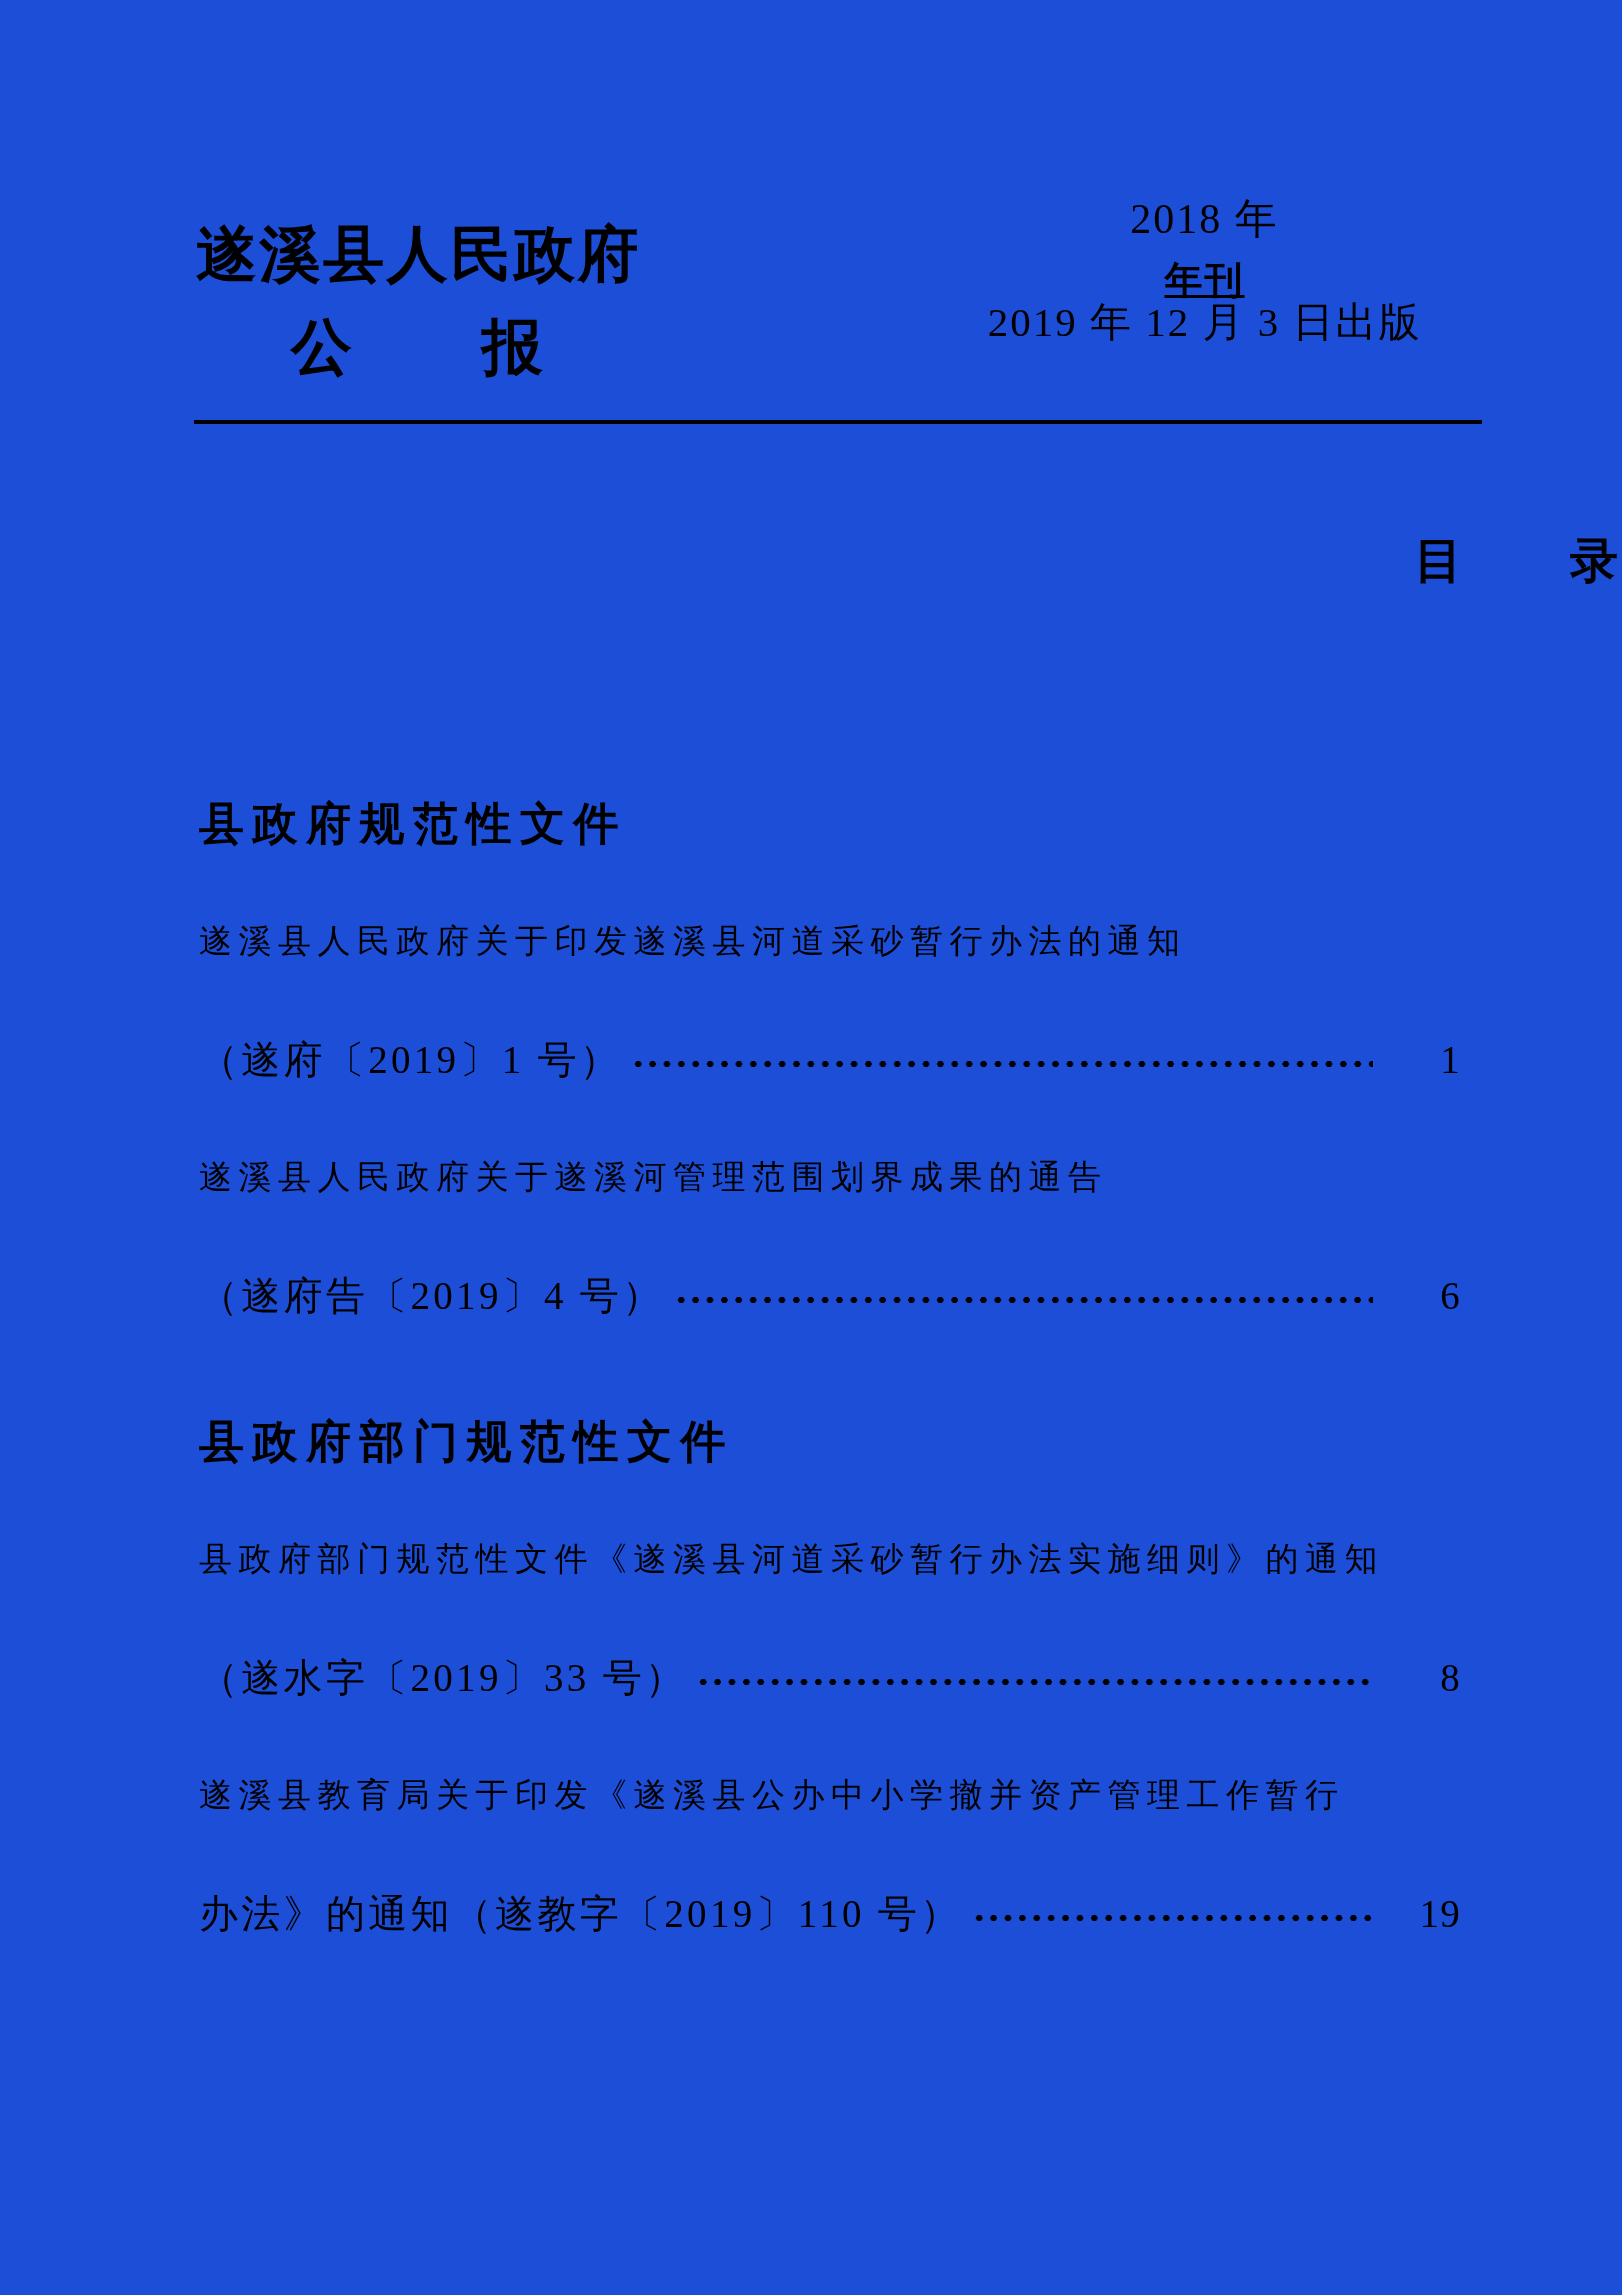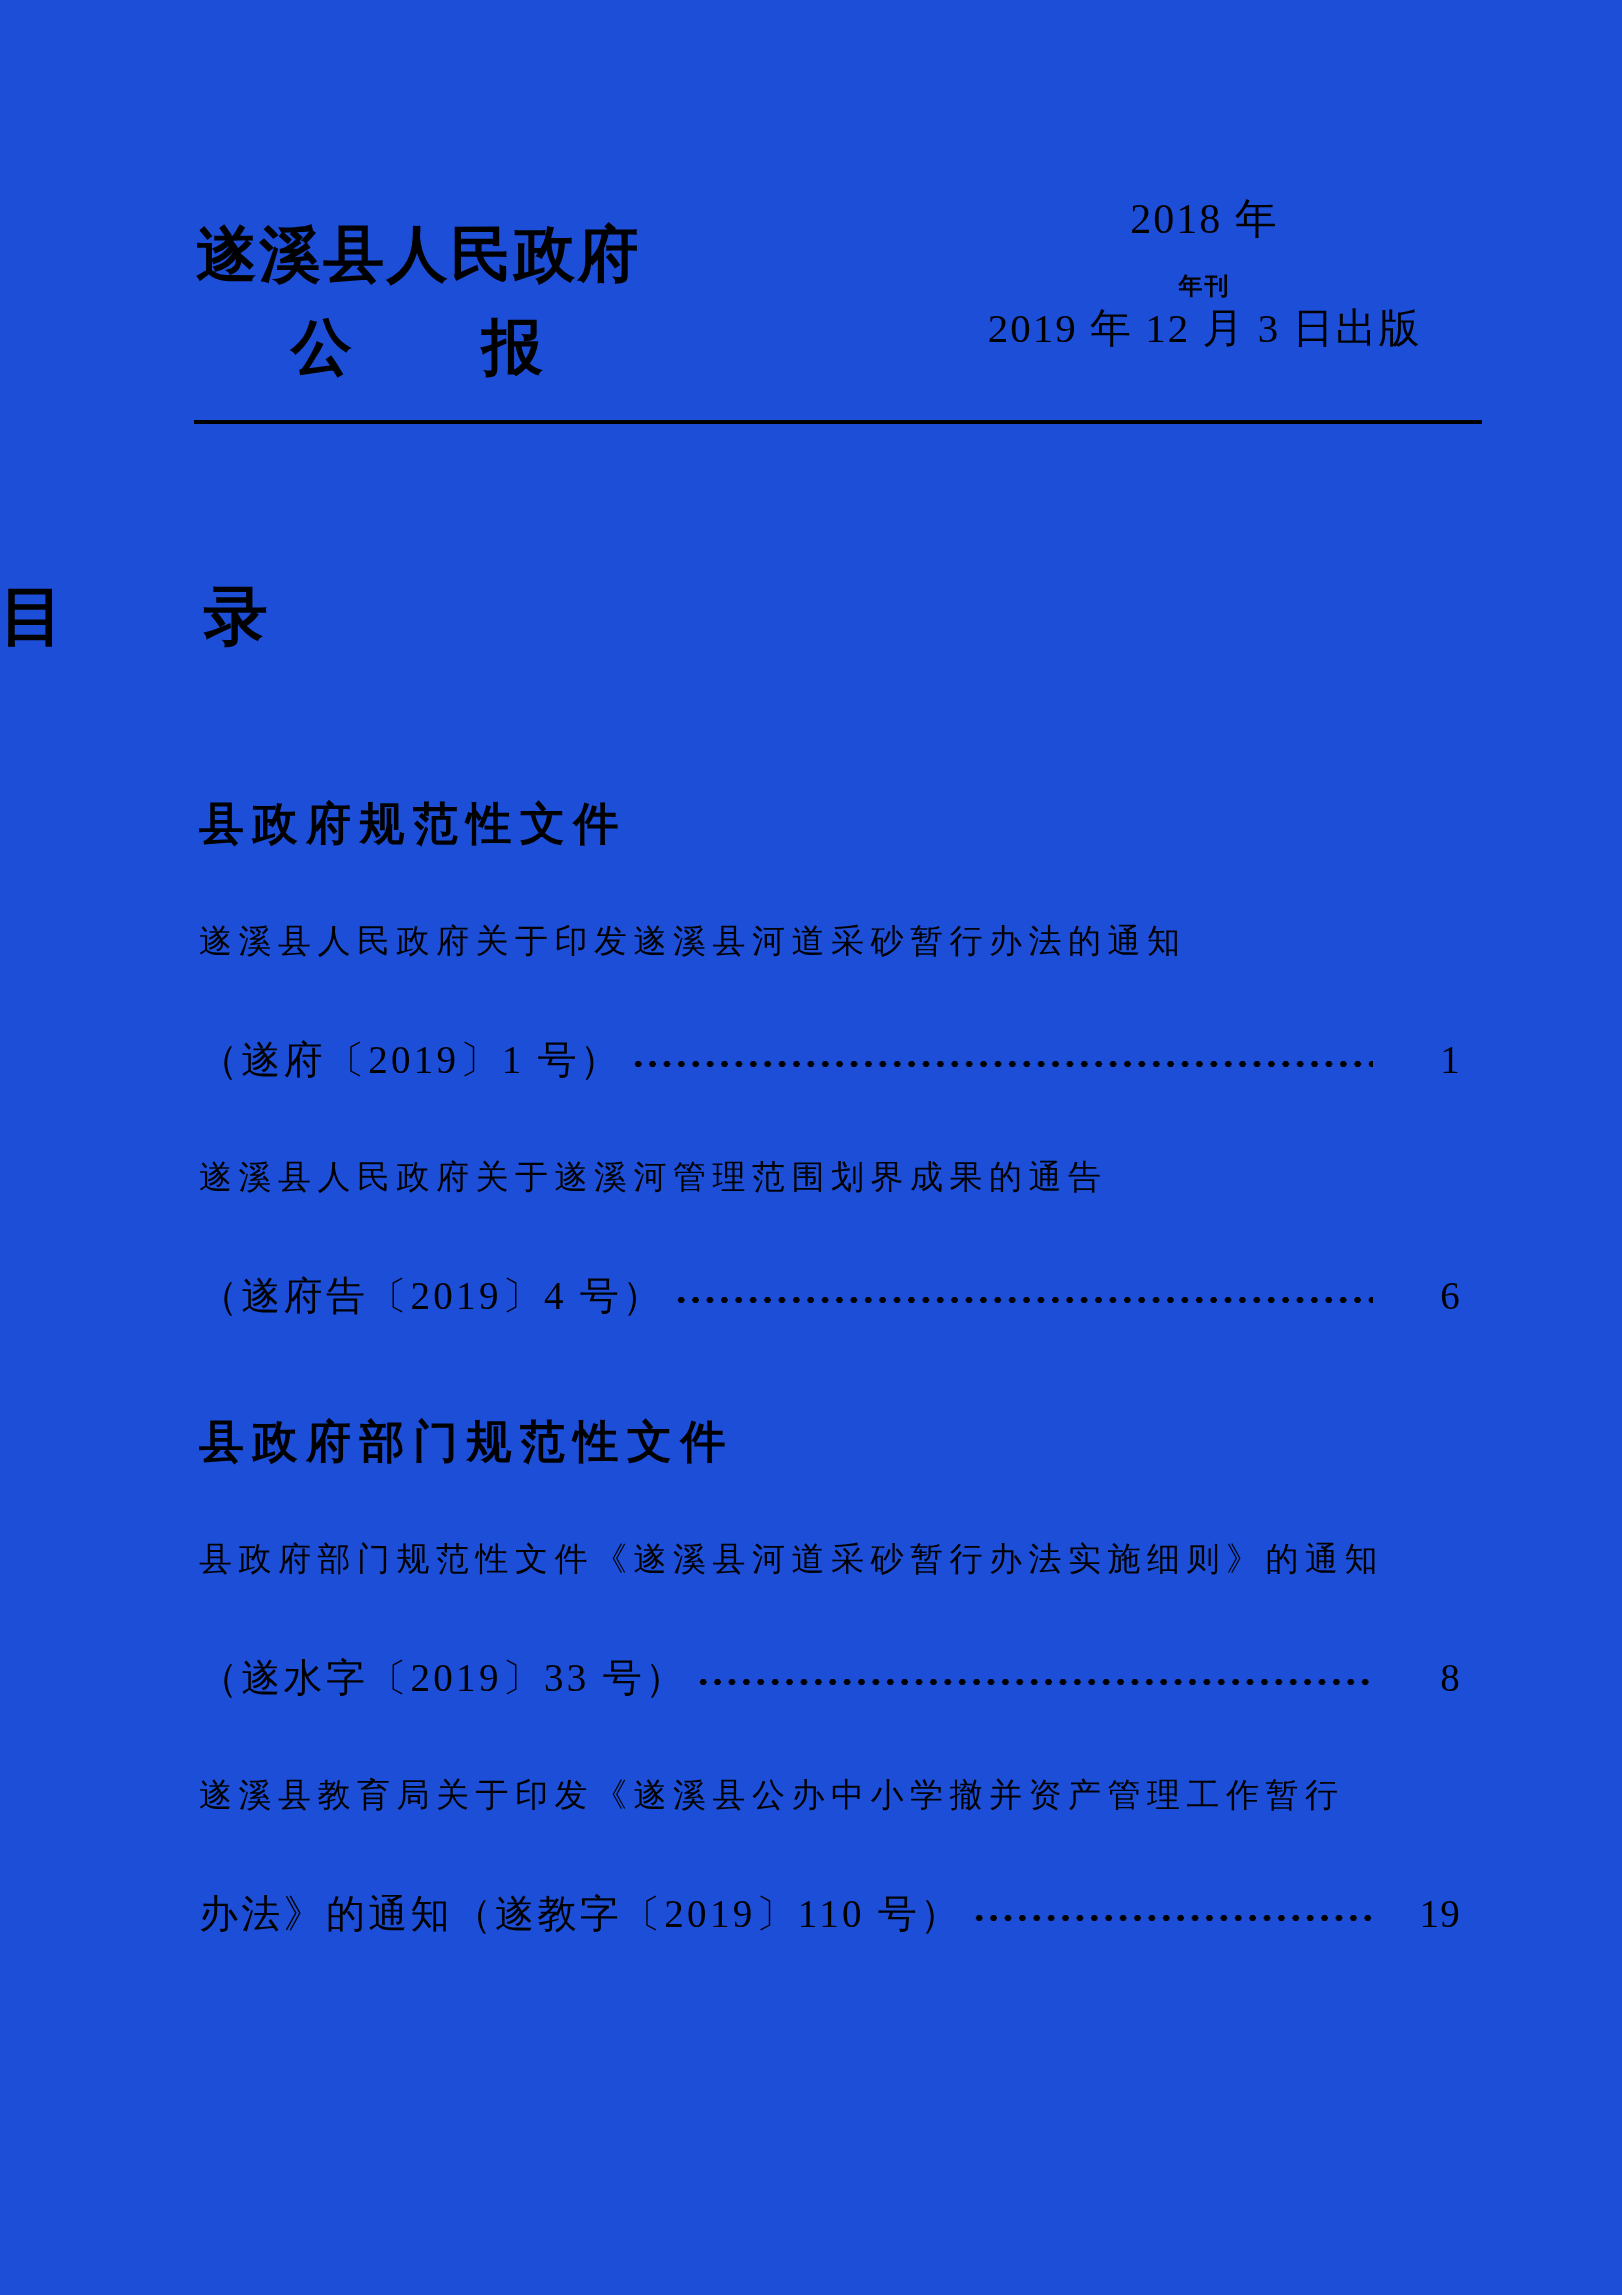--- a/index.html
+++ b/index.html
@@ -45,48 +45,49 @@
     top: 196px;
     width: 435px;
     text-align: center;
   }
   .year-label {
     font-size: 42px;
     line-height: 46px;
     letter-spacing: 2px;
   }
   .edition-label {
-    font-size: 24px;
+    font-size: 38px;
     line-height: 41px;
     font-weight: bold;
     letter-spacing: 2px;
-    margin-top: 24px;
+    margin-top: 18px;
+    text-decoration: underline;
   }
   .publish-date {
     font-size: 41px;
     line-height: 43px;
     letter-spacing: 2px;
     white-space: nowrap;
   }
   .divider-rule {
     position: absolute;
     left: 194px;
     top: 420px;
     width: 1288px;
     border-top: 4.6px solid #000000;
   }
 
   
   .toc-title {
     position: absolute;
     left: 0;
-    top: 580px;
+    top: 524px;
     width: 100%;
-    text-align: left;
-    font-size: 64px;
+    text-align: right;
+    font-size: 48px;
     line-height: 73px;
     font-weight: bold;
     letter-spacing: 3.9px;
     white-space: nowrap;
   }
 
   
   .toc-body {
     position: absolute;
     left: 199px;

